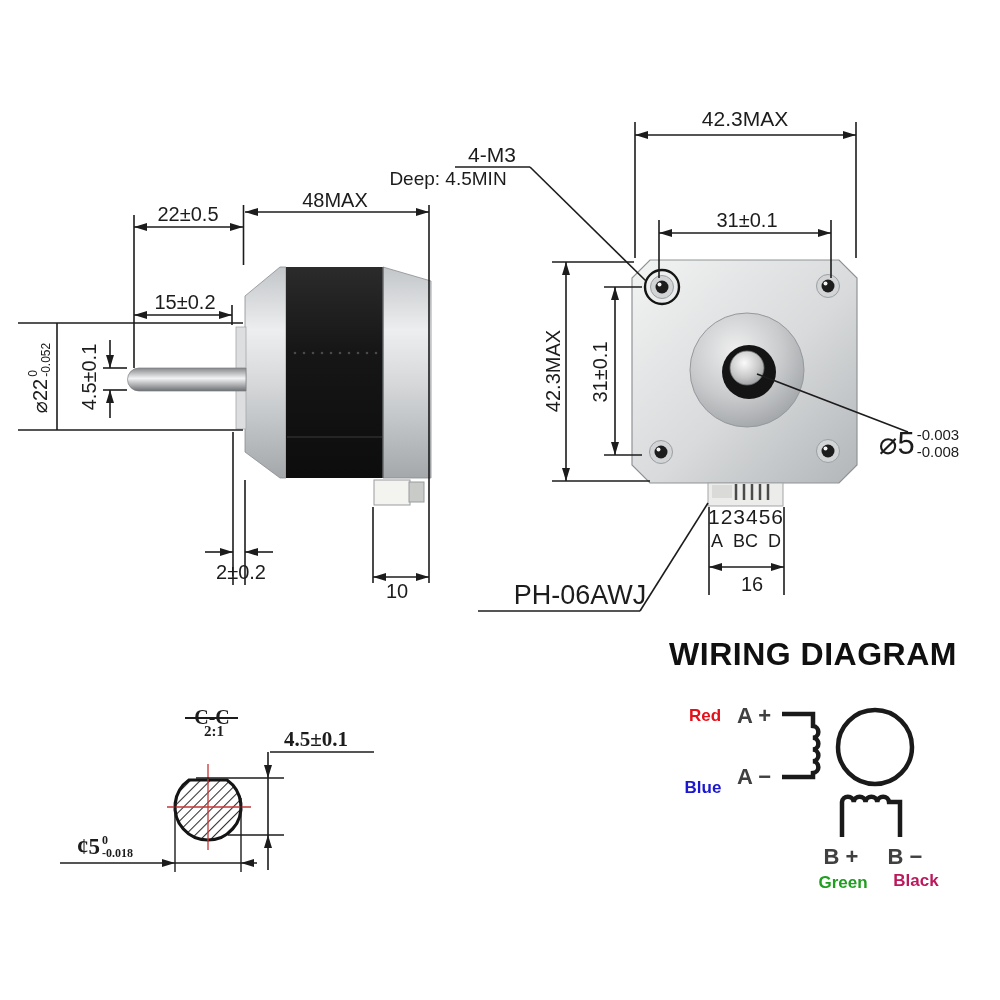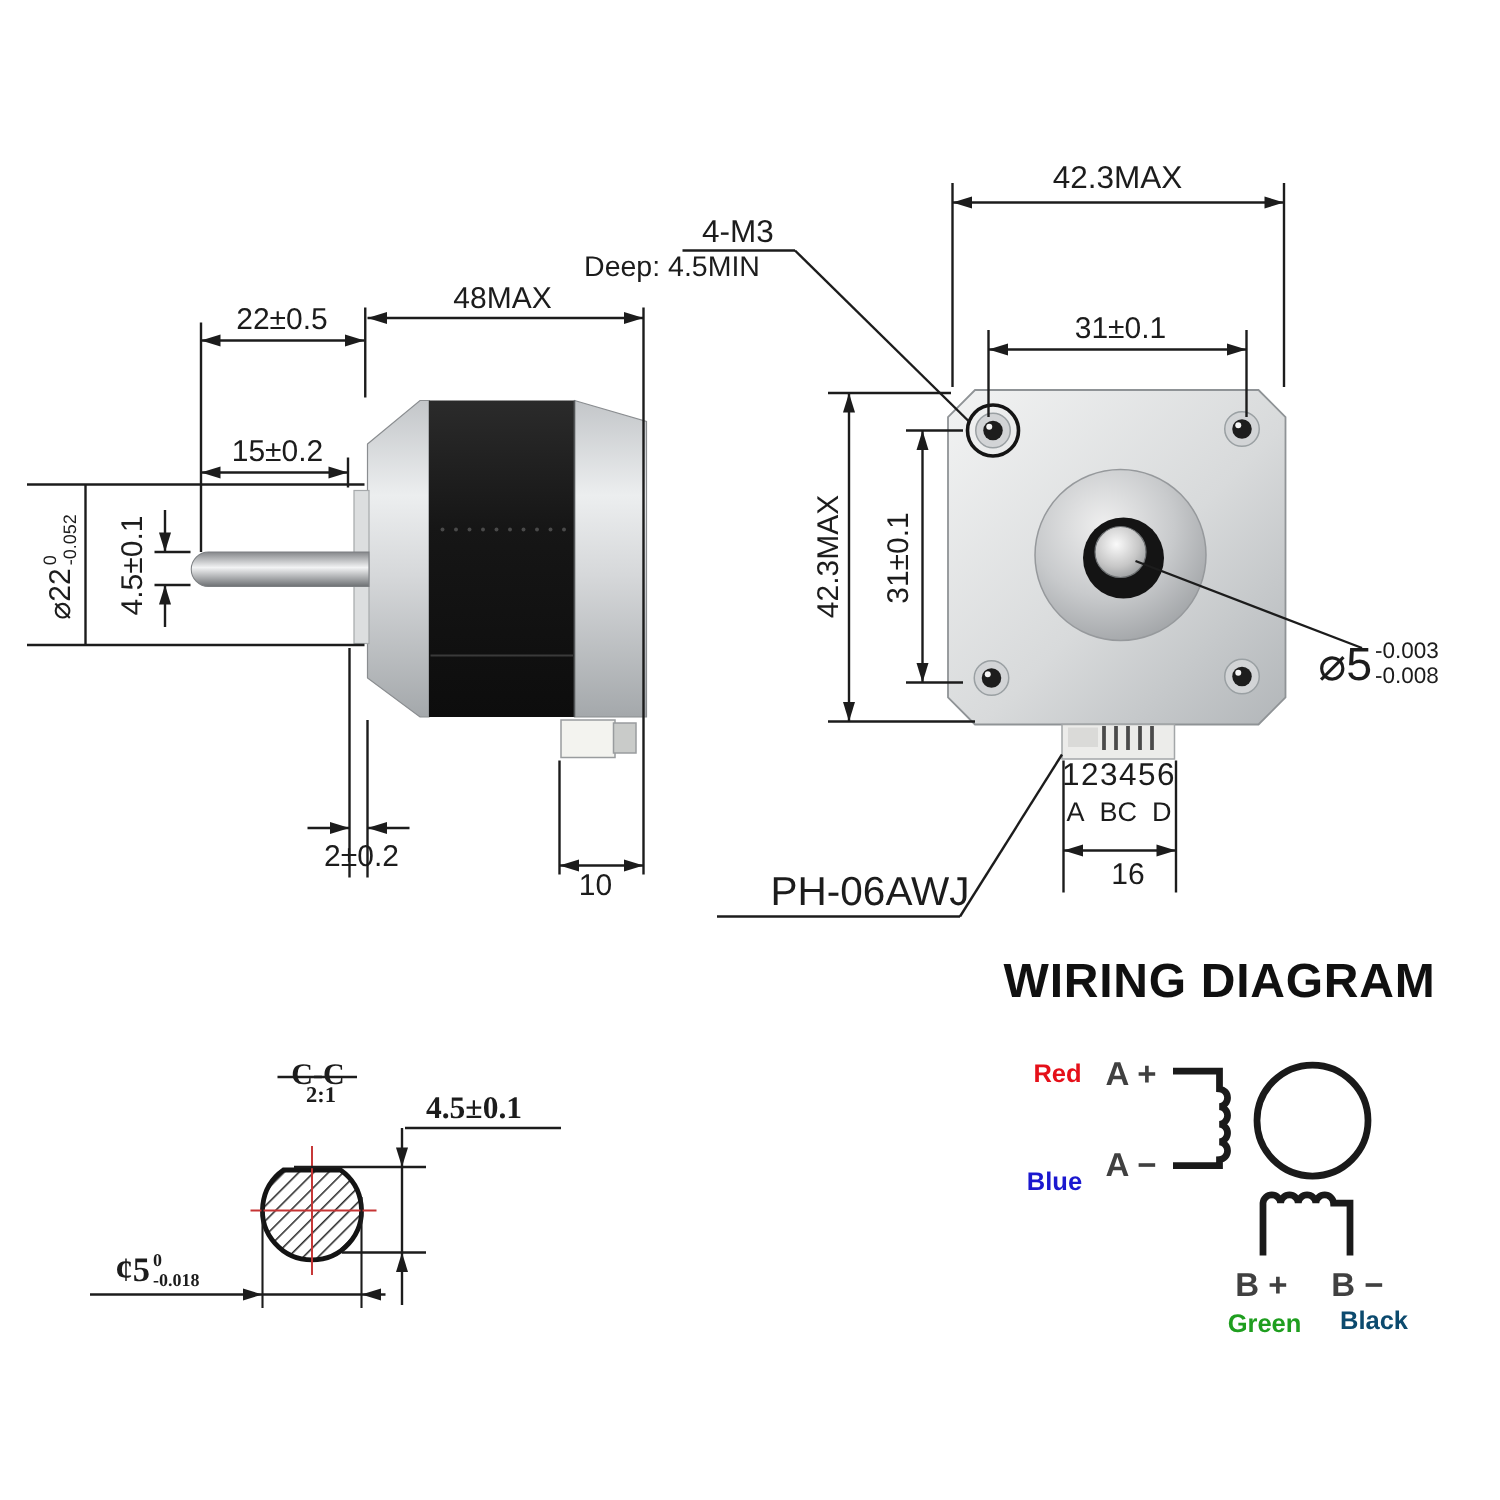--- a/index.html
+++ b/index.html
@@ -282,15 +282,15 @@
 </div>
 
 <div class="lbl title" style="left:813px;top:654px;">WIRING DIAGRAM</div>
 <div class="lbl wire-color" style="left:705px;top:716px;color:#e51019;">Red</div>
 <div class="lbl wire-term" style="left:754px;top:716px;">A +</div>
 <div class="lbl wire-color" style="left:703px;top:777px;color:#1b18cf;margin-top:11px;">Blue</div>
 <div class="lbl wire-term" style="left:754px;top:777px;">A −</div>
 <div class="lbl wire-term" style="left:841px;top:857px;">B +</div>
 <div class="lbl wire-term" style="left:905px;top:857px;">B −</div>
 <div class="lbl wire-color" style="left:843px;top:883px;color:#1f9e1f;">Green</div>
-<div class="lbl wire-color" style="left:916px;top:881px;color:#0c4a6e;">Black</div>
+<div class="lbl wire-color" style="left:916px;top:881px;color:#be185d;">Black</div>
 
 </div>
 
 </body></html>

